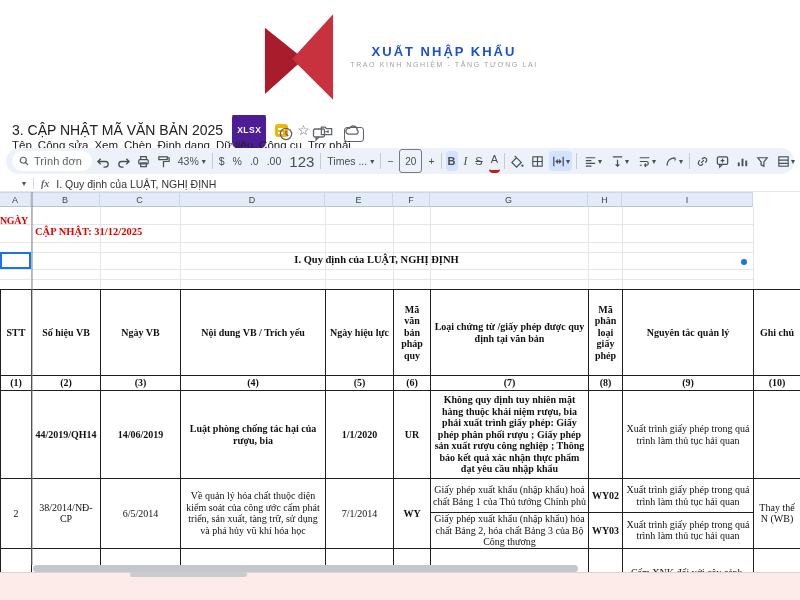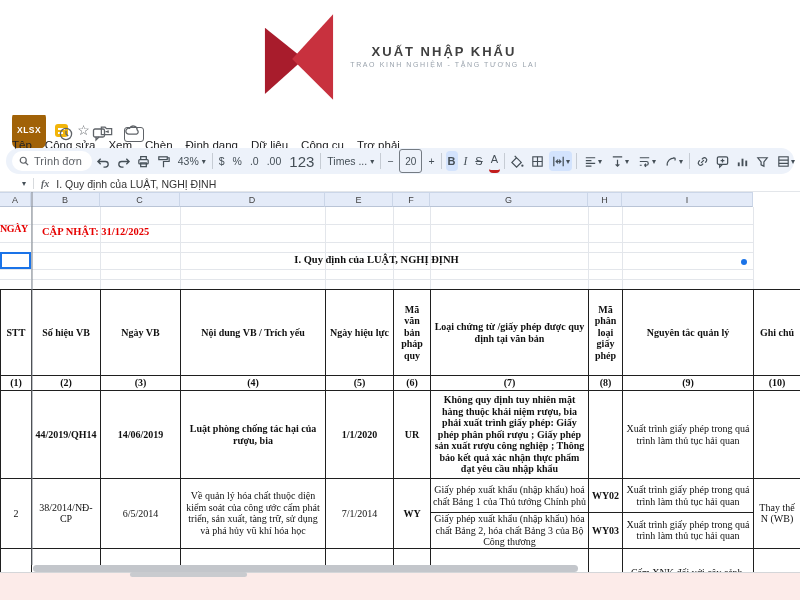--- a/index.html
+++ b/index.html
@@ -1,34 +1,34 @@
 <!DOCTYPE html>
 <html><head>
 <meta charset="utf-8">
 <style>
   html,body{margin:0;padding:0}
   body{width:800px;height:600px;background:#fcebe9;font-family:"Liberation Sans",sans-serif;position:relative;overflow:hidden}
   .topband{position:absolute;left:0;top:0;width:800px;height:115px;background:#fff}
   .logo{position:absolute;top:12px;left:0;width:800px;display:flex;justify-content:center;align-items:center;gap:14px}
   .logo-text{display:flex;flex-direction:column;align-items:center}
-  .logo-top{font-size:13px;font-weight:bold;color:#404040;letter-spacing:2px}
+  .logo-top{font-size:13px;font-weight:bold;color:#1d4ed8;letter-spacing:2px}
   .logo-name{font:bold 40px "Liberation Serif",serif;color:#16365c;line-height:1.05}
   .logo-name .reg{font-size:11px;vertical-align:top}
   .logo-tag{font-size:7px;letter-spacing:1.6px;color:#9aa3ad;margin-top:2px;white-space:nowrap}
   .sheet{position:absolute;left:0;top:115px;width:800px;height:457px;background:#fff;overflow:hidden;border-bottom:1px solid #d4d6d9}
   .titlebar{position:absolute;left:12px;top:4px;height:22px;display:flex;align-items:center;gap:9px}
   .doc-title{font-size:14px;color:#202124}
-  .badge-xlsx{background:#a16207;color:#fff;font-size:8.5px;font-weight:bold;letter-spacing:.5px;padding:14px 5px;border-radius:7px}
+  .badge-xlsx{background:#4c1d95;color:#fff;font-size:8.5px;font-weight:bold;letter-spacing:.5px;padding:14px 5px;border-radius:7px}
   .badge-yellow{width:13px;height:13px;background:#f2b50a;border-radius:3px;position:relative}
   .badge-yellow:before{content:"";position:absolute;left:3px;top:4px;width:7px;height:2px;background:#fff}
   .badge-yellow:after{content:"";position:absolute;left:3px;top:8px;width:5px;height:2px;background:#fff}
   .star{font-size:14px;color:#5f6368;line-height:1}
   .tb-right{position:absolute;right:8px;top:7px;display:flex;gap:17px;align-items:center}
   .part-ic{width:18px;height:13px;border:1.5px solid #5f6368;border-radius:3px;margin-right:-12px}
-  .menubar{position:absolute;left:12px;top:24px;display:flex;gap:13px;font-size:11.5px;color:#202124}
+  .menubar{position:absolute;left:12px;top:24px;display:flex;gap:6px;font-size:11.5px;color:#202124}
   .menubar span{cursor:default}
   .toolbar{position:absolute;left:6px;top:33px;width:788px;height:26px;background:#edf2fa;border-radius:13px;display:flex;align-items:center;gap:4px;padding:0 6px;box-sizing:border-box;font-size:10.5px;color:#454f57}
   .searchpill{display:flex;align-items:center;gap:4px;background:#fff;border-radius:11px;height:20px;padding:0 10px 0 6px;color:#5f6368;font-size:11px;white-space:nowrap}
   .tico{width:16px;height:16px;display:inline-flex;align-items:center;justify-content:center;color:#454f57;flex:none}
   .tbtn{display:inline-flex;align-items:center;justify-content:center;height:20px;padding:0 2px;border-radius:4px;white-space:nowrap;flex:none}
   .active{background:#d3e3fd}
   .sep{width:1px;height:16px;background:#c6ccd4;flex:none}
   .caret{font-size:8px;color:#454f57}
   .sizebox{border:1px solid #747b83;border-radius:3px;padding:1px 5px;font-size:10px}
   .fmt-b{font-weight:bold;font-size:11px}
@@ -37,22 +37,22 @@
   .fmt-a{font-size:11px;border-bottom:3px solid #c21d1d;line-height:1}
   .fbar{position:absolute;left:0;top:61px;width:800px;height:16px;border-bottom:1px solid #e3e6ea;display:flex;align-items:center;font-size:10.5px;color:#333;gap:7px;padding-left:22px;box-sizing:border-box}
   .fx{font:italic bold 10px "Liberation Serif",serif;color:#5f6368}
   .fdiv{width:1px;height:11px;background:#d7dadd}
   .colheads{position:absolute;left:0;top:77px;height:15px;display:flex}
   .ch{box-sizing:border-box;background:#e4ebf8;border-right:1px solid #cbd6e8;border-top:1px solid #cbd6e8;border-bottom:1px solid #b9c4d6;font-size:9px;color:#444;display:flex;align-items:center;justify-content:center;flex:none}
   .gridstrip{position:absolute;left:0;top:92px;width:800px;height:82px}
   .vl{position:absolute;top:0;height:82px;width:1px;background:#e3e6eb}
   .hl{position:absolute;left:0;width:753px;height:1px;background:#e3e6eb}
   .sh-title{position:absolute;left:110px;top:2px;width:690px;text-align:center;font:bold 11.5px "Liberation Serif",serif;color:#101010;white-space:nowrap}
-  .upd-a{position:absolute;left:0;top:16px;width:24px;text-align:center;font:bold 10px "Liberation Serif",serif;color:#e60000;letter-spacing:-.4px}
-  .upd-b{position:absolute;left:42px;top:19px;font:bold 10.5px "Liberation Serif",serif;color:#e60000}
+  .upd-a{position:absolute;left:0;top:8px;width:24px;text-align:center;font:bold 10px "Liberation Serif",serif;color:#e60000;letter-spacing:-.4px}
+  .upd-b{position:absolute;left:35px;top:19px;font:bold 10.5px "Liberation Serif",serif;color:#e60000}
   .sec-title{position:absolute;left:0;top:47px;width:753px;text-align:center;font:bold 10.5px "Liberation Serif",serif;color:#101010}
   .selbox{position:absolute;left:0;top:45px;width:31px;height:17px;border:2px solid #1a73e8;box-sizing:border-box;z-index:4}
   .seldot{position:absolute;left:741px;top:52px;width:6px;height:6px;border-radius:50%;background:#1a73e8;z-index:4}
   .dtable{position:absolute;left:0;top:174px;width:800px;border-collapse:collapse;table-layout:fixed;font-family:"Liberation Serif",serif;color:#101010}
   .dtable td,.dtable th{border:1px solid #1f1f1f;padding:0 2px;font-size:10px;line-height:1.15;text-align:center;vertical-align:middle;overflow:hidden;word-wrap:break-word}
   .dtable th{font-weight:bold}
   tr.h-hdr{height:86px}tr.h-num{height:15px}tr.h-r1{height:88px}tr.h-r2a{height:34px}tr.h-r2b{height:33px}tr.h-r3{height:60px}
   .bold{font-weight:bold}.tl{text-align:left}.vt{vertical-align:top}
   .sliver{vertical-align:top;padding-top:15px}
   .hscroll{position:absolute;left:33px;top:450px;width:545px;height:7px;border-radius:4px;background:#c3c6cb;z-index:7}
@@ -72,20 +72,21 @@
     <div class="logo-text">
       <div class="logo-top">XUẤT NHẬP KHẨU</div>
       <div class="logo-tag">TRAO KINH NGHIỆM - TẶNG TƯƠNG LAI</div>
     </div>
   </div>
 </div>
 
 <div class="sheet">
 
   <div class="titlebar">
+    <span class="doc-title">3. CẬP NHẬT MÃ VĂN BẢN 2025</span>
     <span class="badge-xlsx">XLSX</span>
     <span class="badge-yellow"></span>
     <span class="star">☆</span>
     <span class="tico">
         <svg width="15" height="15" viewBox="0 0 16 16" fill="none" stroke="#5f6368" stroke-width="1.3">
           <path d="M2.5 4.5h4L8 6h5.5v6.5h-11z"></path>
           <path d="M7 9.2h3.4M10.4 9.2 9.2 8M10.4 9.2 9.2 10.4"></path>
         </svg>
       </span>
     <span class="tico">

